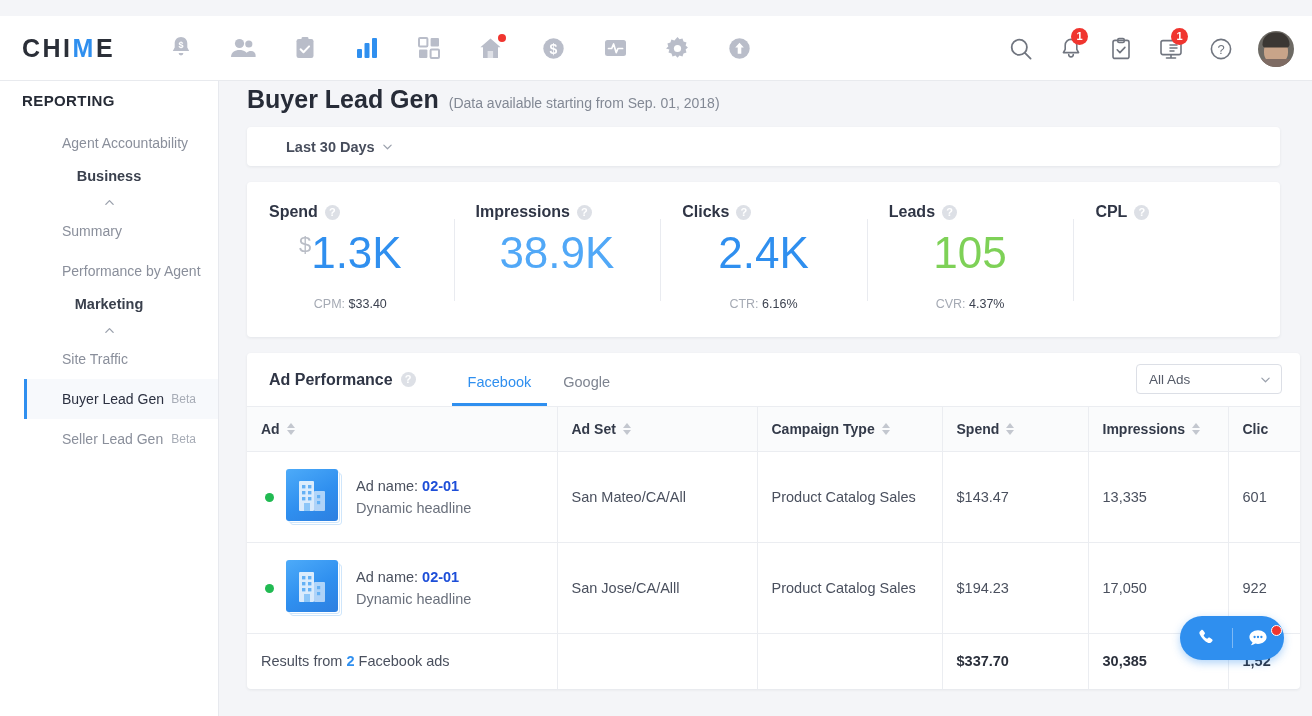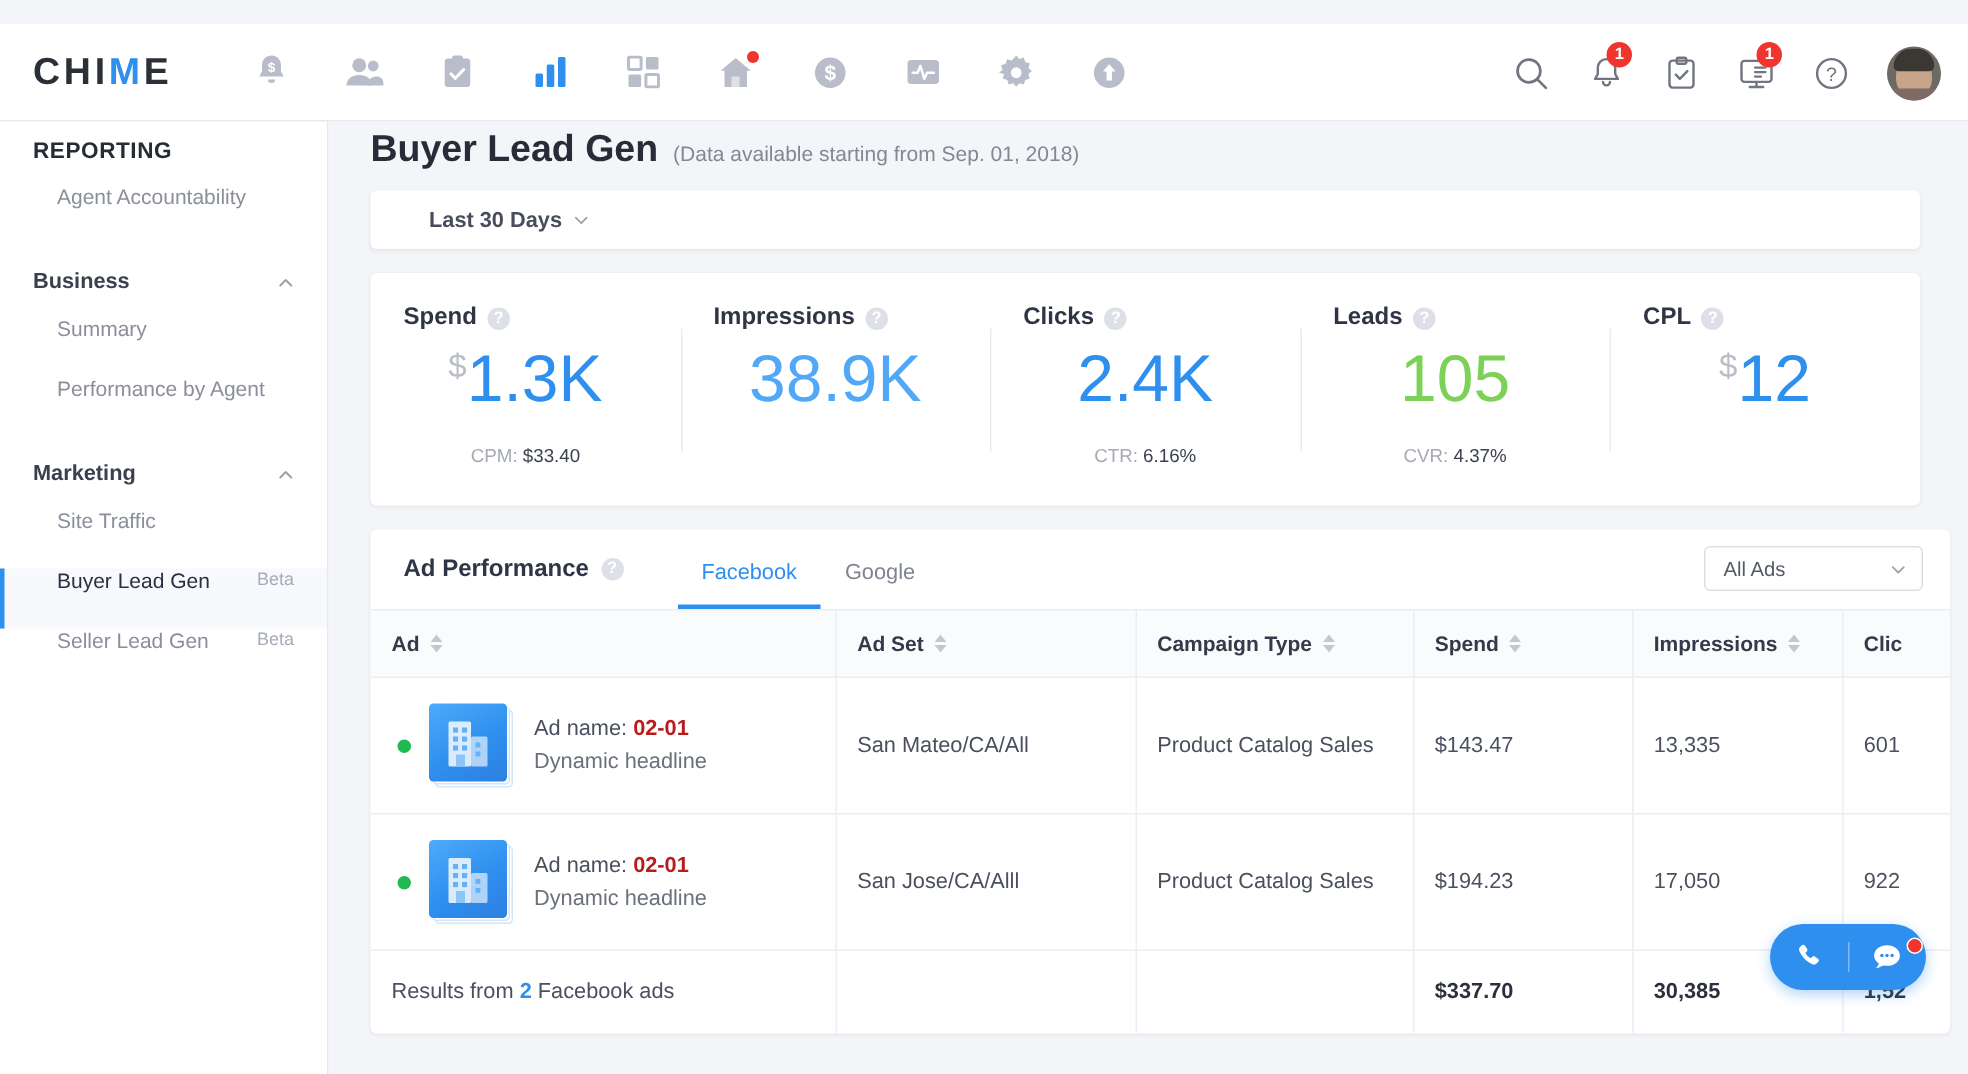--- a/index.html
+++ b/index.html
@@ -90,29 +90,29 @@
     background: #ffffff;
     border-right: 1px solid #e7e9ee;
     z-index: 20;
   }
   .side-title {
     font-size: 15px; font-weight: bold; color: #262b36;
     letter-spacing: 0.4px;
     padding: 27px 0 14px 22px;
   }
   .side-link {
-    height: 40px; display: flex; align-items: flex-start;
+    height: 40px; display: flex; align-items: center;
     padding-left: 38px; font-size: 14px; color: #8a8f9b;
-    cursor: pointer; position: relative;
+    cursor: pointer; position: relative; margin-left: 24px;
   }
   .side-group {
     height: 40px; display: flex; align-items: center;
     padding: 0 22px 0 22px; font-size: 14.5px; font-weight: bold;
     color: #3a404d; cursor: pointer; justify-content: space-between;
-    margin-top: 5px; margin-bottom: 3px;
+    margin-top: 5px; margin-bottom: 3px; flex-direction: column;
   }
   .side-link.active {
     background: #f7f9fc; color: #2b3040; font-weight: normal;
   }
   .side-link.active::before {
     content: ""; position: absolute; left: 0; top: 0;
     width: 3px; height: 100%; background: #2f8fef;
   }
   .beta {
     position: absolute; right: 22px;
@@ -241,21 +241,21 @@
     border: 1px solid #cfe6fb; border-radius: 3px; background: #fff;
   }
   .thumb {
     position: absolute; left: 0; top: 0; width: 52px; height: 52px;
     border-radius: 3px;
     background: linear-gradient(150deg, #4dabf9 0%, #2f8fef 55%, #2d7fe0 100%);
     overflow: hidden;
   }
   .ad-text { line-height: 1.55; }
   .ad-text .l1 { font-size: 14.5px; color: #4a505e; }
-  .ad-text .l1 b { color: #b91c1c; }
+  .ad-text .l1 b { color: #1d4ed8; }
   .ad-text .l2 { font-size: 14.5px; color: #6a707c; }
 
   tfoot td {
     height: 55px; border-right: 1px solid #ebedf1;
     font-size: 14.5px; color: #4a505e; padding: 0 14px;
     font-weight: bold; color: #2b303c;
   }
   tfoot td.plain { font-weight: normal; color: #4a505e; }
   tfoot td.plain b { color: #2f8fef; }
 
@@ -501,21 +501,20 @@
       </div>
       <div class="kpi-value green">105</div>
       <div class="kpi-sub"><span class="k">CVR:</span> <span>4.37%</span></div>
     </div>
 
     <div class="kpi">
       <div class="kpi-head">
         <span class="kpi-label">CPL</span>
         <span class="qmark">?</span>
       </div>
-      <div class="kpi-value"><span class="cur">$</span><span>12</span></div>
       <div class="kpi-sub"></div>
     </div>
   </div>
 
   <div class="card perf-card">
     <div class="perf-head">
       <span class="perf-title">Ad Performance</span>
       <span class="qmark" style="margin-left:8px;">?</span>
       <div class="tabs">
         <div class="tab active">

